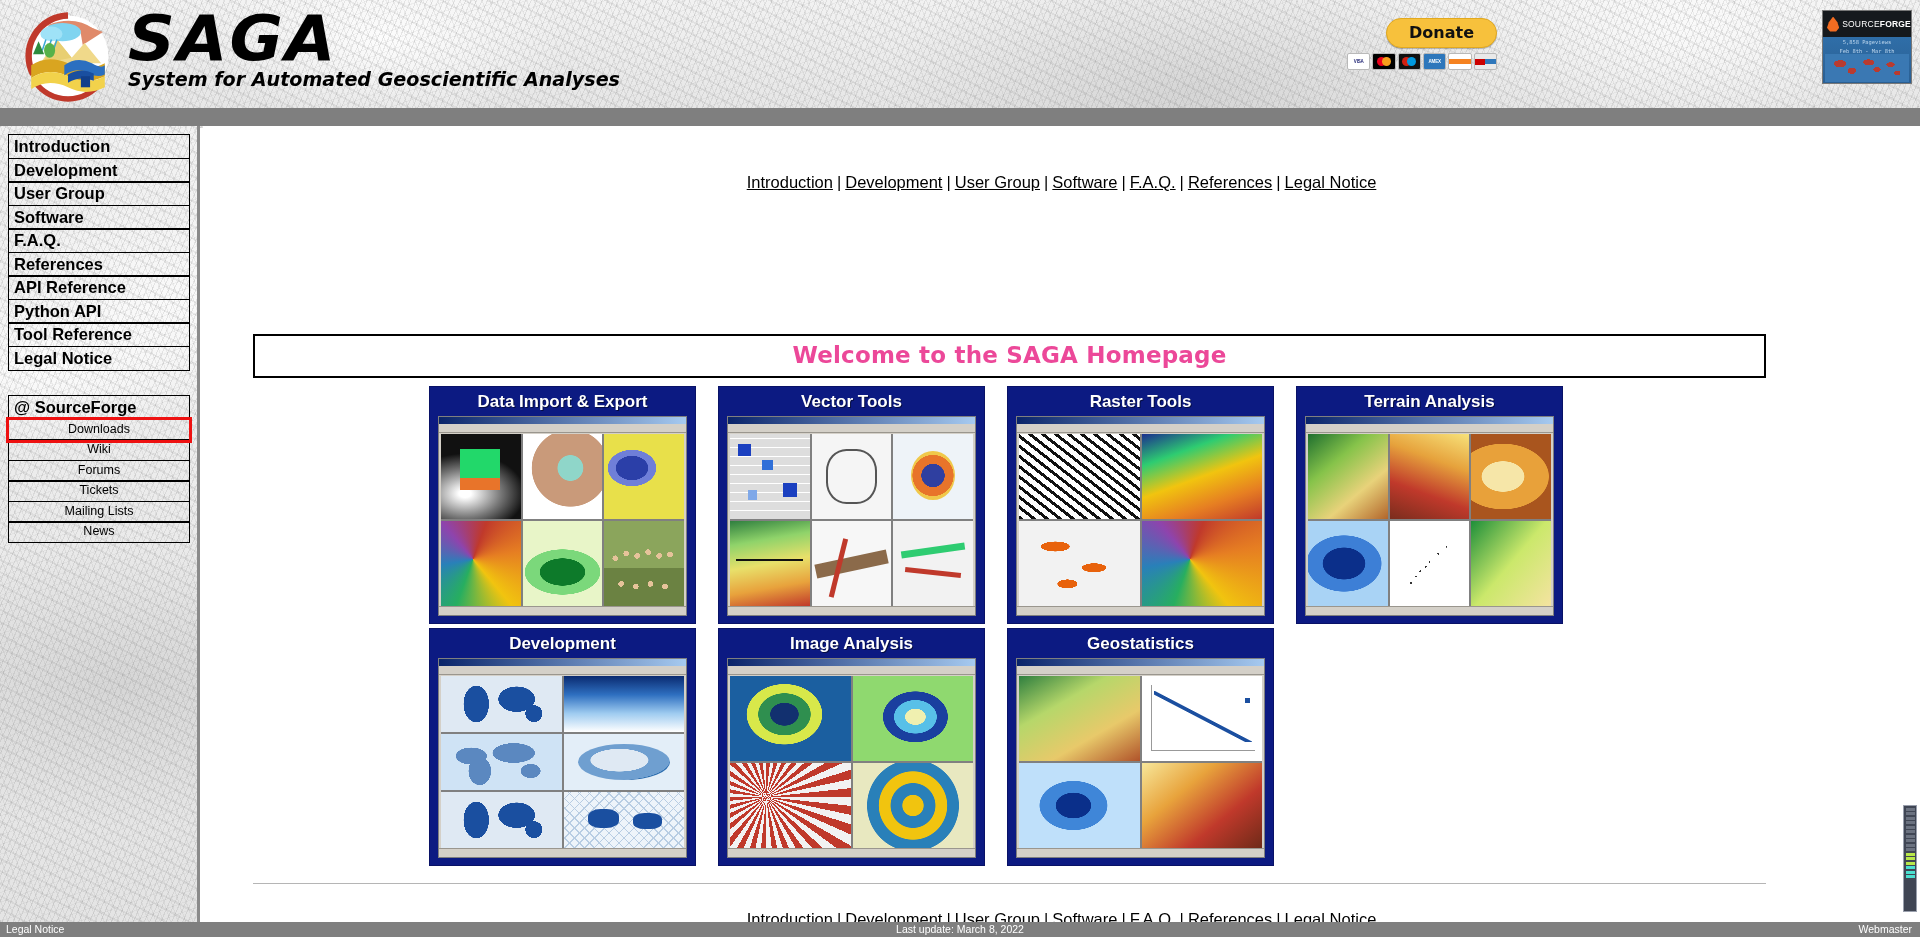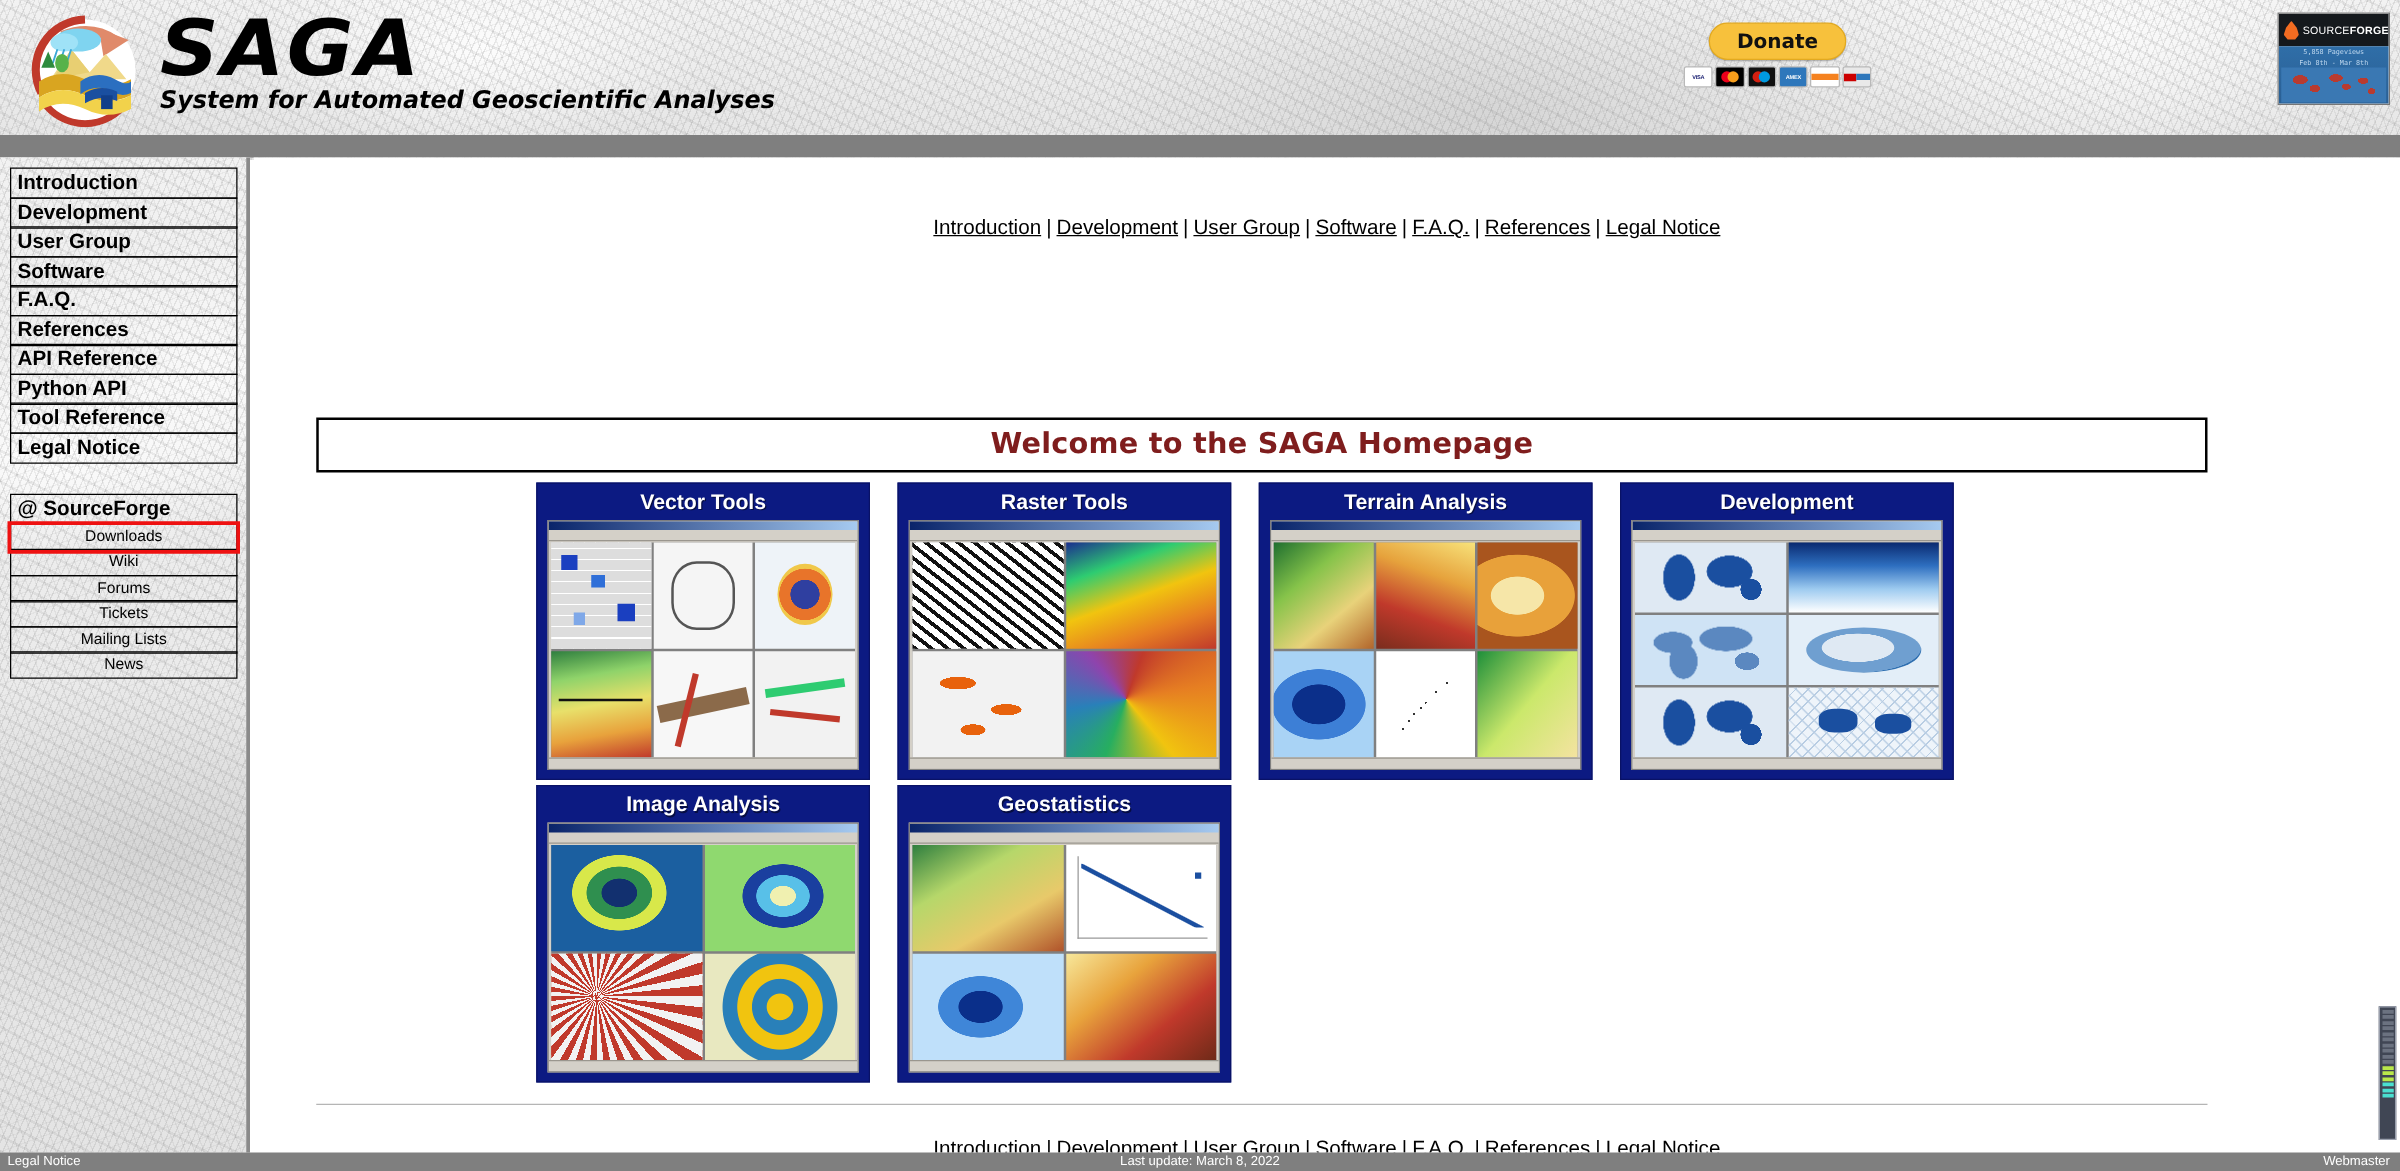--- a/index.html
+++ b/index.html
@@ -72,21 +72,21 @@
     transform-origin: left center;
     white-space: nowrap;
   }
 
   
   #donate-block {
     position: absolute;
     left: 1347px;
     top: 18px;
     width: 150px;
-    text-align: center;
+    text-align: right;
   }
   #donate-button {
     display: inline-block;
     background: #f7c13c;
     border: 1px solid #e2a91f;
     border-radius: 16px;
     color: #111;
     font-family: "DejaVu Sans", sans-serif;
     font-size: 16px;
     font-weight: bold;
@@ -268,21 +268,21 @@
     box-sizing: border-box;
     border: 2px solid #000;
     background: #fff;
     text-align: center;
     padding: 6px 0 8px 0;
   }
   #welcome-title {
     font-family: "DejaVu Sans", sans-serif;
     font-size: 23px;
     font-weight: bold;
-    color: #7f1d1d;
+    color: #ec4899;
     letter-spacing: 0.2px;
   }
 
   
   #panel-grid {
     position: absolute;
     left: 226px;
     top: 260px;
     width: 1160px;
     display: grid;
@@ -593,20 +593,39 @@
   <div id="linkbar-top" class="linkbar">
     <a>Introduction</a><span class="sep">|</span><a>Development</a><span class="sep">|</span><a>User Group</a><span class="sep">|</span><a>Software</a><span class="sep">|</span><a>F.A.Q.</a><span class="sep">|</span><a>References</a><span class="sep">|</span><a>Legal Notice</a>
   </div>
 
   <div id="welcome-box">
     <span id="welcome-title">Welcome to the SAGA Homepage</span>
   </div>
 
   <div id="panel-grid">
 
+    <div class="panel">
+      <div class="panel-title">Data Import &amp; Export</div>
+      <div class="panel-shot">
+        <div class="shot-titlebar"></div>
+        <div class="shot-toolbar"></div>
+        <div class="shot-body" style="grid-template-columns:1fr 1fr 1fr;grid-template-rows:1fr 1fr;">
+          <div class="cell t-grey-dem">
+              <div style="position:absolute;left:24%;top:18%;width:50%;height:34%;background:#22d86a;"></div>
+              <div style="position:absolute;left:24%;top:52%;width:50%;height:14%;background:#e8742a;"></div>
+            </div>
+          <div class="cell t-skull"></div>
+          <div class="cell t-blueyellow"></div>
+          <div class="cell t-patches"></div>
+          <div class="cell t-green-map"></div>
+          <div class="cell t-photo"></div>
+        </div>
+        <div class="shot-status"></div>
+      </div>
+    </div>
 
     <div class="panel">
       <div class="panel-title">Vector Tools</div>
       <div class="panel-shot">
         <div class="shot-titlebar"></div>
         <div class="shot-toolbar"></div>
         <div class="shot-body" style="grid-template-columns:1fr 1fr 1fr;grid-template-rows:1fr 1fr;">
           <div class="cell" style="background:#fff;background-image:repeating-linear-gradient(0deg,#ddd 0 8px,#fff 8px 9px),repeating-linear-gradient(90deg,#ddd 0 8px,#fff 8px 9px);">
               <div style="position:absolute;left:10%;top:12%;width:16%;height:14%;background:#1a3fc0;"></div>
               <div style="position:absolute;left:40%;top:30%;width:14%;height:12%;background:#2f6fd8;"></div>

